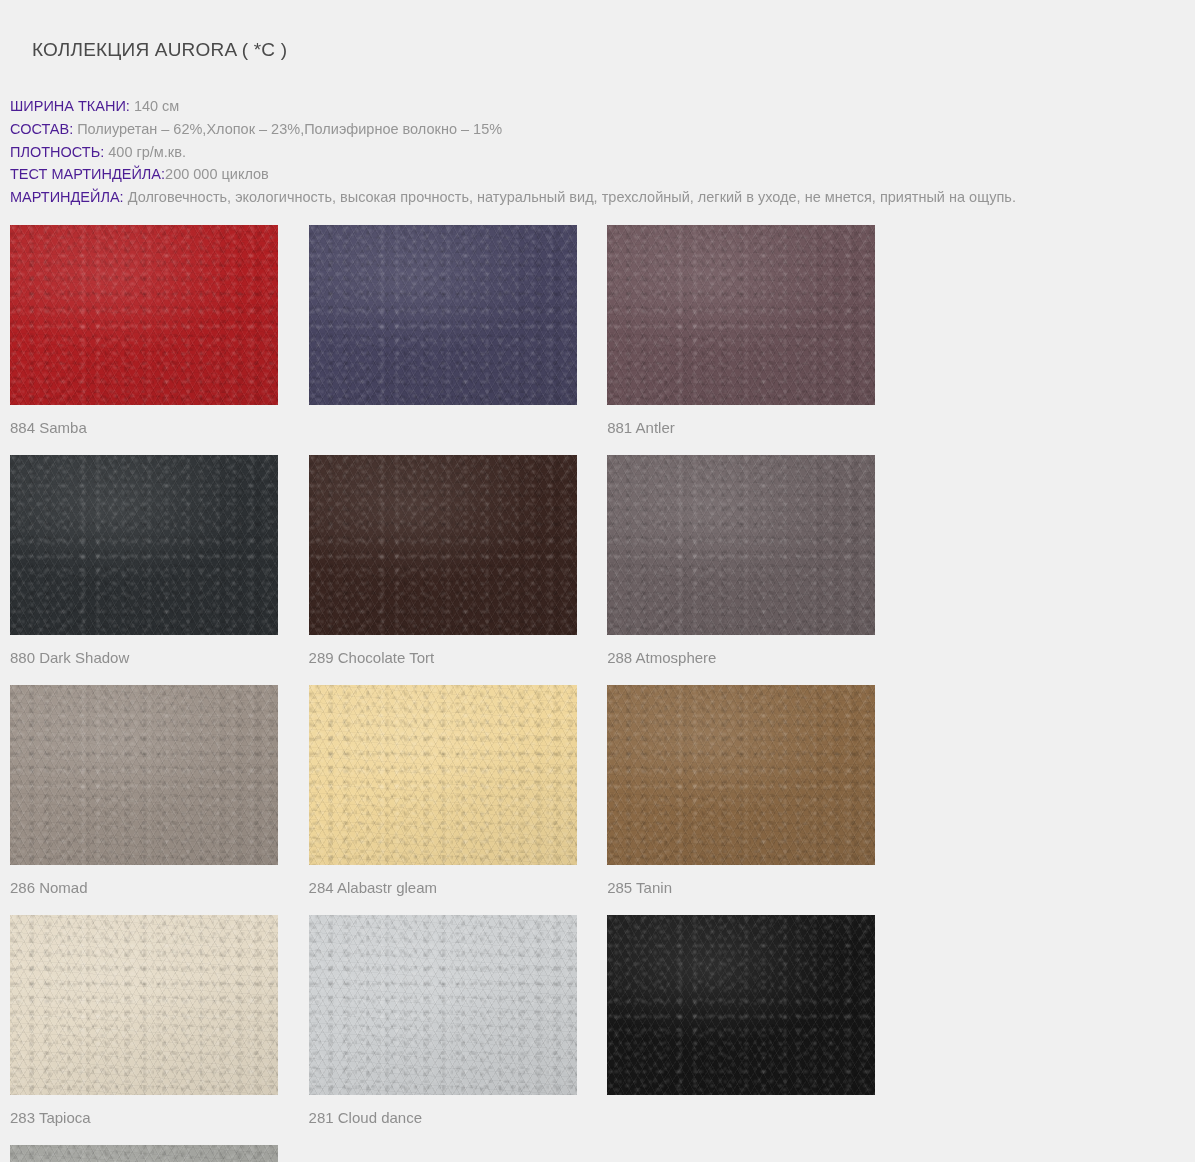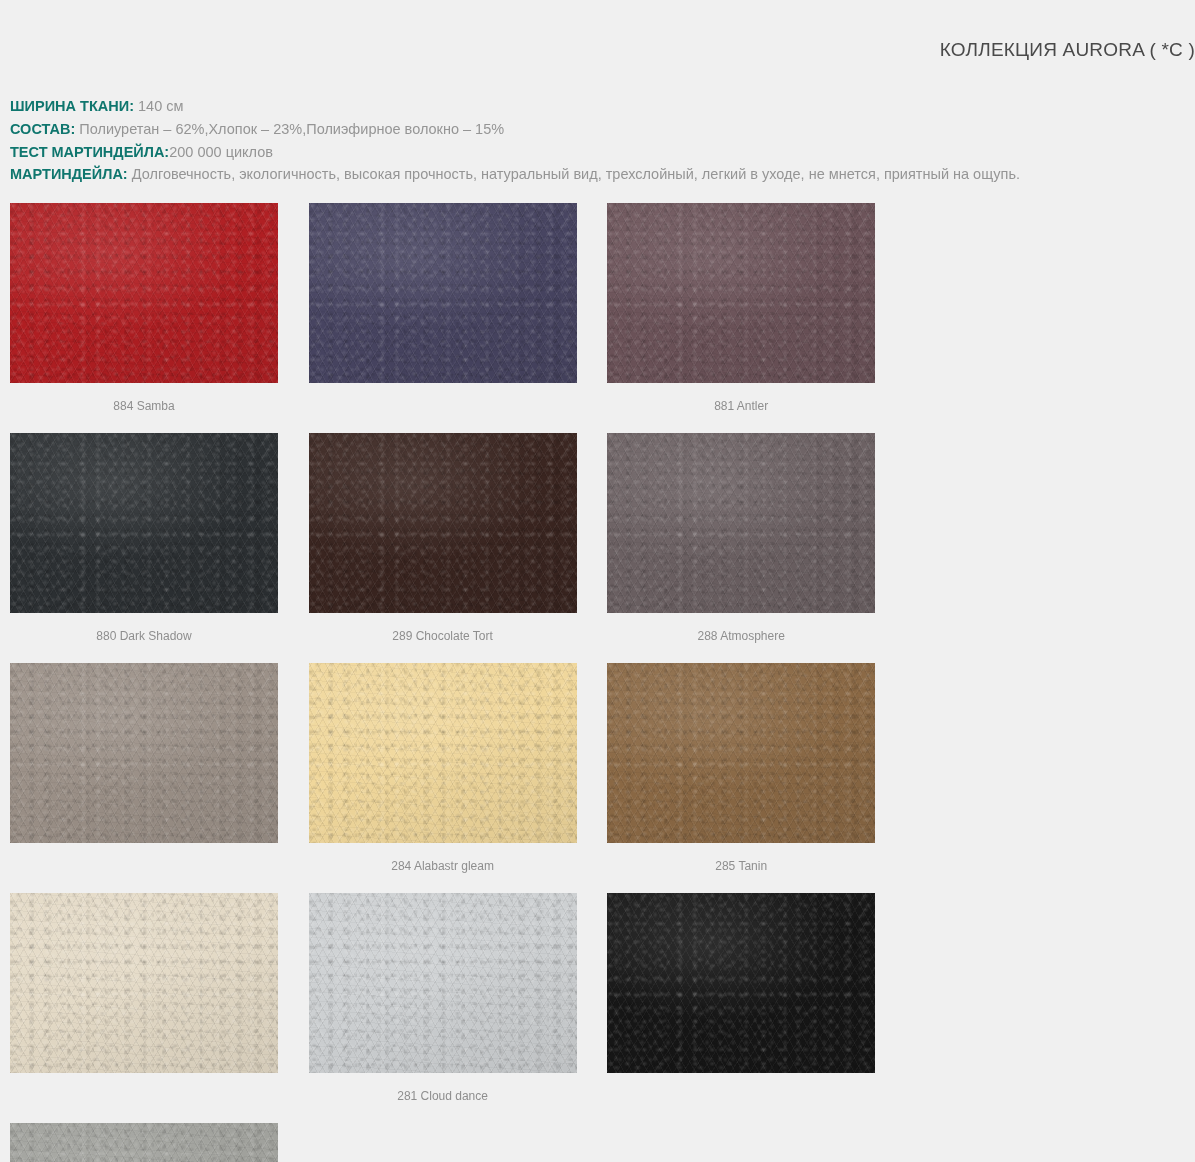--- a/index.html
+++ b/index.html
@@ -11,42 +11,43 @@
     width: 1195px;
     height: 1162px;
     background: #f0f0f0;
     font-family: "Liberation Sans", sans-serif;
     overflow: hidden;
     position: relative;
   }
 
   
   .page-title {
-    text-align: right;
+    text-align: left;
     font-size: 19px;
     color: #4a4a4a;
     font-weight: 400;
     letter-spacing: 0.2px;
     padding-top: 25px;
     line-height: 23px;
+    padding-left: 32px;
   }
 
   
   .specs {
     padding: 22px 0 0 10px;
   }
   .spec-line {
     font-size: 14.5px;
     color: #8d8d8d;
     line-height: 22.6px;
     white-space: nowrap;
   }
   .spec-label {
-    font-weight: bold;
-    color: #0f766e;
+    font-weight: normal;
+    color: #4c1d95;
   }
   .spec-value {
     font-weight: 400;
     color: #959595;
     text-align: center;
   }
 
   
   .grid {
     margin-top: 17px;
@@ -92,41 +93,44 @@
       repeating-linear-gradient(4deg, rgba(0,0,0,0.035) 0px, rgba(0,0,0,0.035) 1px, rgba(0,0,0,0) 1px, rgba(0,0,0,0) 9px);
   }
   .sheen {
     position: absolute;
     inset: 0;
     background:
       radial-gradient(ellipse 75% 65% at 38% 30%, rgba(255,255,255,0.09) 0%, rgba(255,255,255,0) 65%),
       linear-gradient(160deg, rgba(255,255,255,0.05) 0%, rgba(0,0,0,0) 45%, rgba(0,0,0,0.07) 100%);
   }
   .caption {
-    text-align: center;
-    font-size: 12px;
+    text-align: left;
+    font-size: 15px;
     color: #8e8e8e;
     width: 268px;
     padding-top: 14px;
     line-height: 18px;
   }
 </style>
 </head>
 <body>
 
 <h1 class="page-title">КОЛЛЕКЦИЯ AURORA ( *C )</h1>
 
 <div class="specs">
   <div class="spec-line">
     <span class="spec-label">ШИРИНА ТКАНИ:</span><span class="spec-value"> 140 см</span>
   </div>
   <div class="spec-line">
     <span class="spec-label">СОСТАВ:</span><span class="spec-value"> Полиуретан – 62%,Хлопок – 23%,Полиэфирное волокно – 15%</span>
   </div>
   <div class="spec-line">
+    <span class="spec-label">ПЛОТНОСТЬ:</span><span class="spec-value"> 400 гр/м.кв.</span>
+  </div>
+  <div class="spec-line">
     <span class="spec-label">ТЕСТ МАРТИНДЕЙЛА:</span><span class="spec-value">200 000 циклов</span>
   </div>
   <div class="spec-line">
     <span class="spec-label">МАРТИНДЕЙЛА:</span><span class="spec-value"> Долговечность, экологичность, высокая прочность, натуральный вид, трехслойный, легкий в уходе, не мнется, приятный на ощупь.</span>
   </div>
 </div>
 
 <div class="grid" id="swatch-grid">
     <div class="cell">
       <div class="swatch" style="background: rgb(176, 30, 34);">
@@ -174,20 +178,21 @@
         <div class="sheen"></div>
       </div>
       <div class="caption">288 Atmosphere</div>
     </div>
     <div class="cell">
       <div class="swatch" style="background: rgb(155, 144, 135);">
         <div class="grain"></div>
         <div class="grain2"></div>
         <div class="sheen"></div>
       </div>
+      <div class="caption">286 Nomad</div>
     </div>
     <div class="cell">
       <div class="swatch" style="background: rgb(240, 215, 155);">
         <div class="grain"></div>
         <div class="grain2"></div>
         <div class="sheen"></div>
       </div>
       <div class="caption">284 Alabastr gleam</div>
     </div>
     <div class="cell">
@@ -197,20 +202,21 @@
         <div class="sheen"></div>
       </div>
       <div class="caption">285 Tanin</div>
     </div>
     <div class="cell">
       <div class="swatch" style="background: rgb(228, 218, 198);">
         <div class="grain"></div>
         <div class="grain2"></div>
         <div class="sheen"></div>
       </div>
+      <div class="caption">283 Tapioca</div>
     </div>
     <div class="cell">
       <div class="swatch" style="background: rgb(205, 208, 210);">
         <div class="grain"></div>
         <div class="grain2"></div>
         <div class="sheen"></div>
       </div>
       <div class="caption">281 Cloud dance</div>
     </div>
     <div class="cell">

